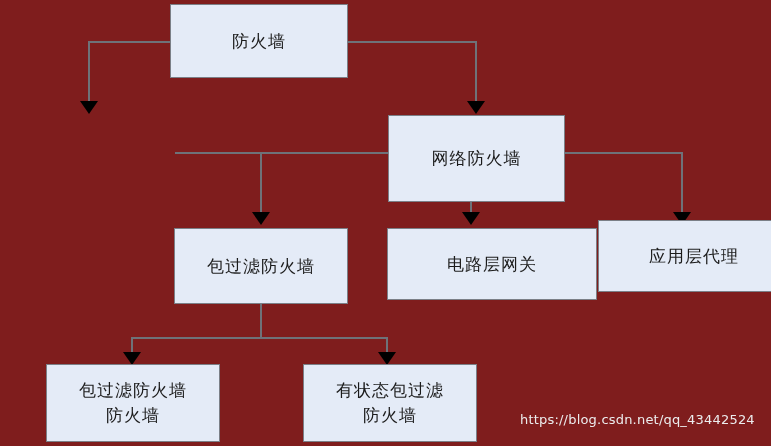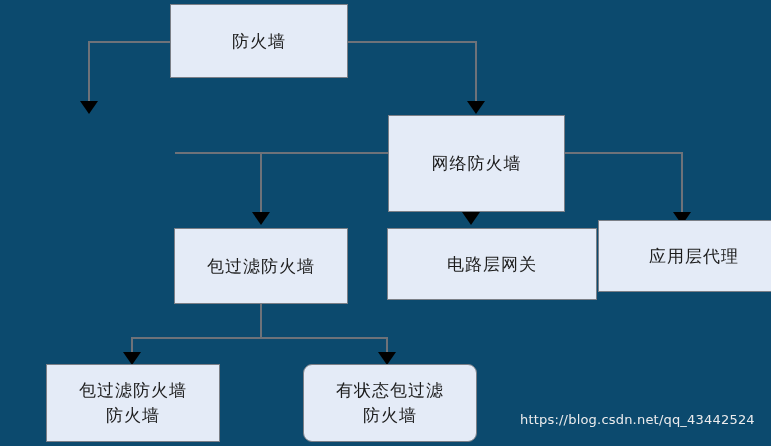--- a/index.html
+++ b/index.html
@@ -4,21 +4,21 @@
 <style>
   html, body {
     margin: 0;
     padding: 0;
     background: #ffffff;
   }
   #canvas {
     position: relative;
     width: 771px;
     height: 446px;
-    background: #0c4a6e;
+    background: #7f1d1d;
     font-family: "DejaVu Sans", "Liberation Sans", sans-serif;
     overflow: hidden;
   }
   .node {
     position: absolute;
     box-sizing: border-box;
     background: #e4ebf7;
     border: 1.5px solid #7b7f87;
     display: flex;
     align-items: center;
@@ -94,41 +94,41 @@
   <div class="vline" style="left:131px; top:337px; height:18px;"></div>
   <div class="arrow" style="left:123px; top:352px;"></div>
   <div class="vline" style="left:386px; top:337px; height:18px;"></div>
   <div class="arrow" style="left:378px; top:352px;"></div>
 
   <div class="node" style="left:170px; top:4px; width:178px; height:74px;">
     <span>防火墙</span>
   </div>
 
 
-  <div class="node" style="left:388px; top:115px; width:177px; height:97px;">
+  <div class="node" style="left:388px; top:115px; width:177px; height:87px;">
     <span>网络防火墙</span>
   </div>
 
   <div class="node" style="left:174px; top:228px; width:174px; height:76px;">
     <span>包过滤防火墙</span>
   </div>
 
   <div class="node" style="left:387px; top:228px; width:210px; height:72px;justify-content:center;">
     <span>电路层网关</span>
   </div>
 
   <div class="node" style="left:598px; top:220px; width:192px; height:72px;">
     <span>应用层代理</span>
   </div>
 
   <div class="node" style="left:46px; top:364px; width:174px; height:78px;">
     <span>包过滤防火墙
 防火墙</span>
   </div>
 
-  <div class="node" style="left:303px; top:364px; width:174px; height:78px;border-radius:9px;">
+  <div class="node" style="left:303px; top:364px; width:174px; height:78px;">
     <span>有状态包过滤
 防火墙</span>
   </div>
 
   <div class="watermark" style="left:520px; top:412px;">https://blog.csdn.net/qq_43442524</div>
 
 </div>
 
 </body></html>

